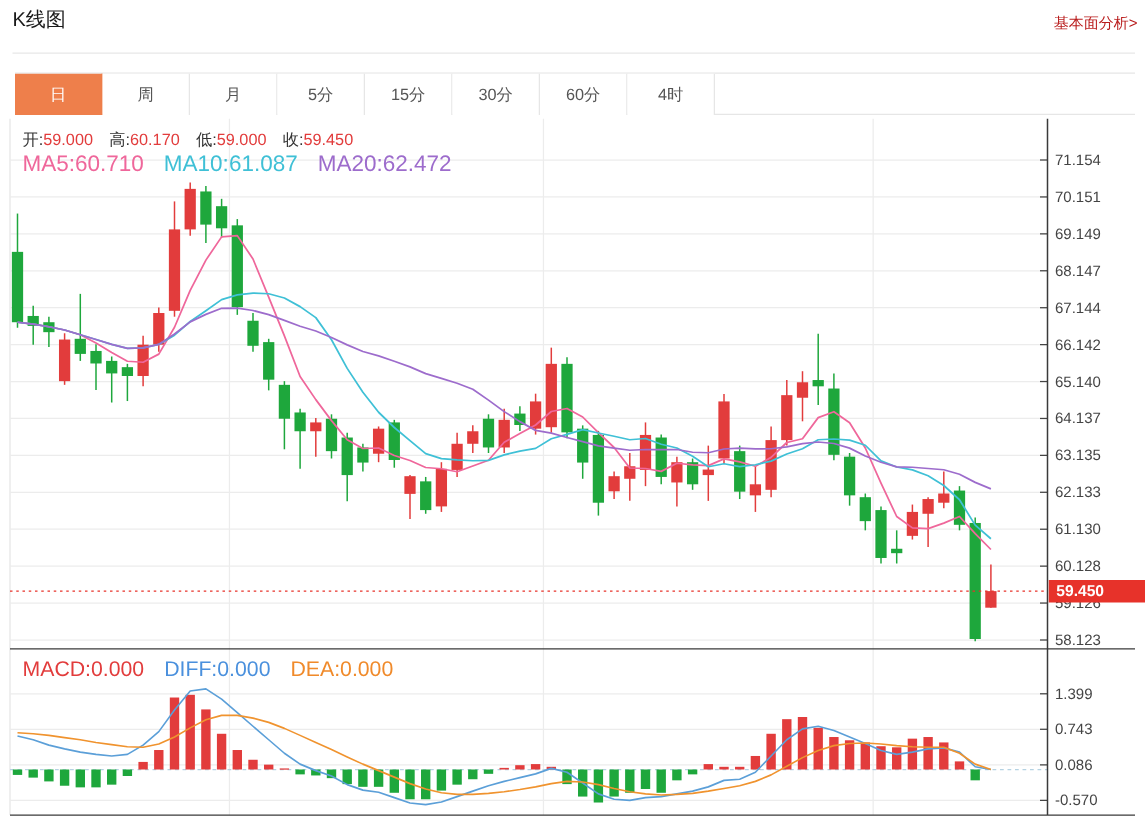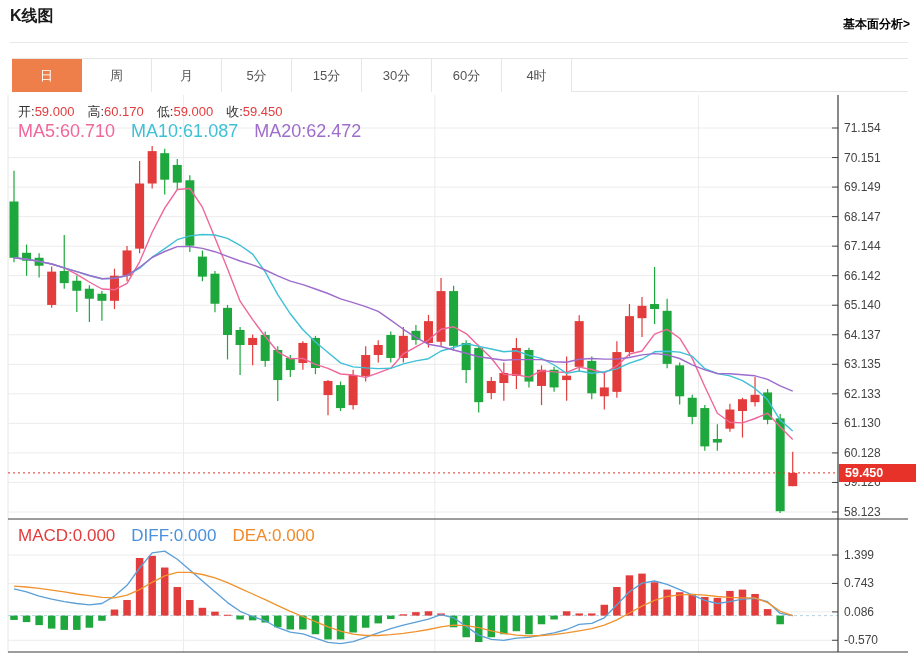--- a/index.html
+++ b/index.html
@@ -1,19 +1,19 @@
 <!DOCTYPE html>
 <html><head>
 <meta charset="utf-8">
 <style>
   html,body{margin:0;padding:0;background:#fff;width:916px;height:659px;overflow:hidden;
     font-family:"Liberation Sans","DejaVu Sans",sans-serif;-webkit-font-smoothing:antialiased;}
   .abs{position:absolute;}
-  #page-title{left:10px;top:6px;font-size:16px;font-weight:bold;color:#1a1a1a;}
-  #fund-link{right:6px;top:16px;font-size:12px;color:#000000;text-decoration:none;cursor:pointer;font-weight:bold;}
+  #page-title{left:10px;top:6px;font-size:16px;font-weight:normal;color:#1a1a1a;}
+  #fund-link{right:6px;top:10px;font-size:12px;color:#b91c1c;text-decoration:none;cursor:pointer;}
   #top-rule{left:10px;top:42px;width:898px;border-top:1px solid #e8e8e8;height:0;}
   #tabbar{left:12px;top:58px;width:896px;height:34px;border-top:1px solid #e6e6e6;border-bottom:1px solid #e6e6e6;display:flex;box-sizing:border-box;}
   .tab{width:70px;height:33px;line-height:33px;text-align:center;font-size:13px;color:#555;
     border-right:1px solid #e6e6e6;cursor:pointer;background:#fff;box-sizing:border-box;}
   .tab.active{background:#ee7f4b;color:#fff;border-right:1px solid #ee7f4b;}
   #legend-ohlc{left:18px;top:103px;font-size:13px;color:#333;white-space:nowrap;}
   #legend-ohlc .pair{margin-right:13px;text-align:center;}
   #legend-ohlc .val{color:#e23c3c;}
   #legend-ma{left:18px;top:121px;font-size:18px;white-space:nowrap;}
   #legend-ma .pair{margin-right:16px;}

